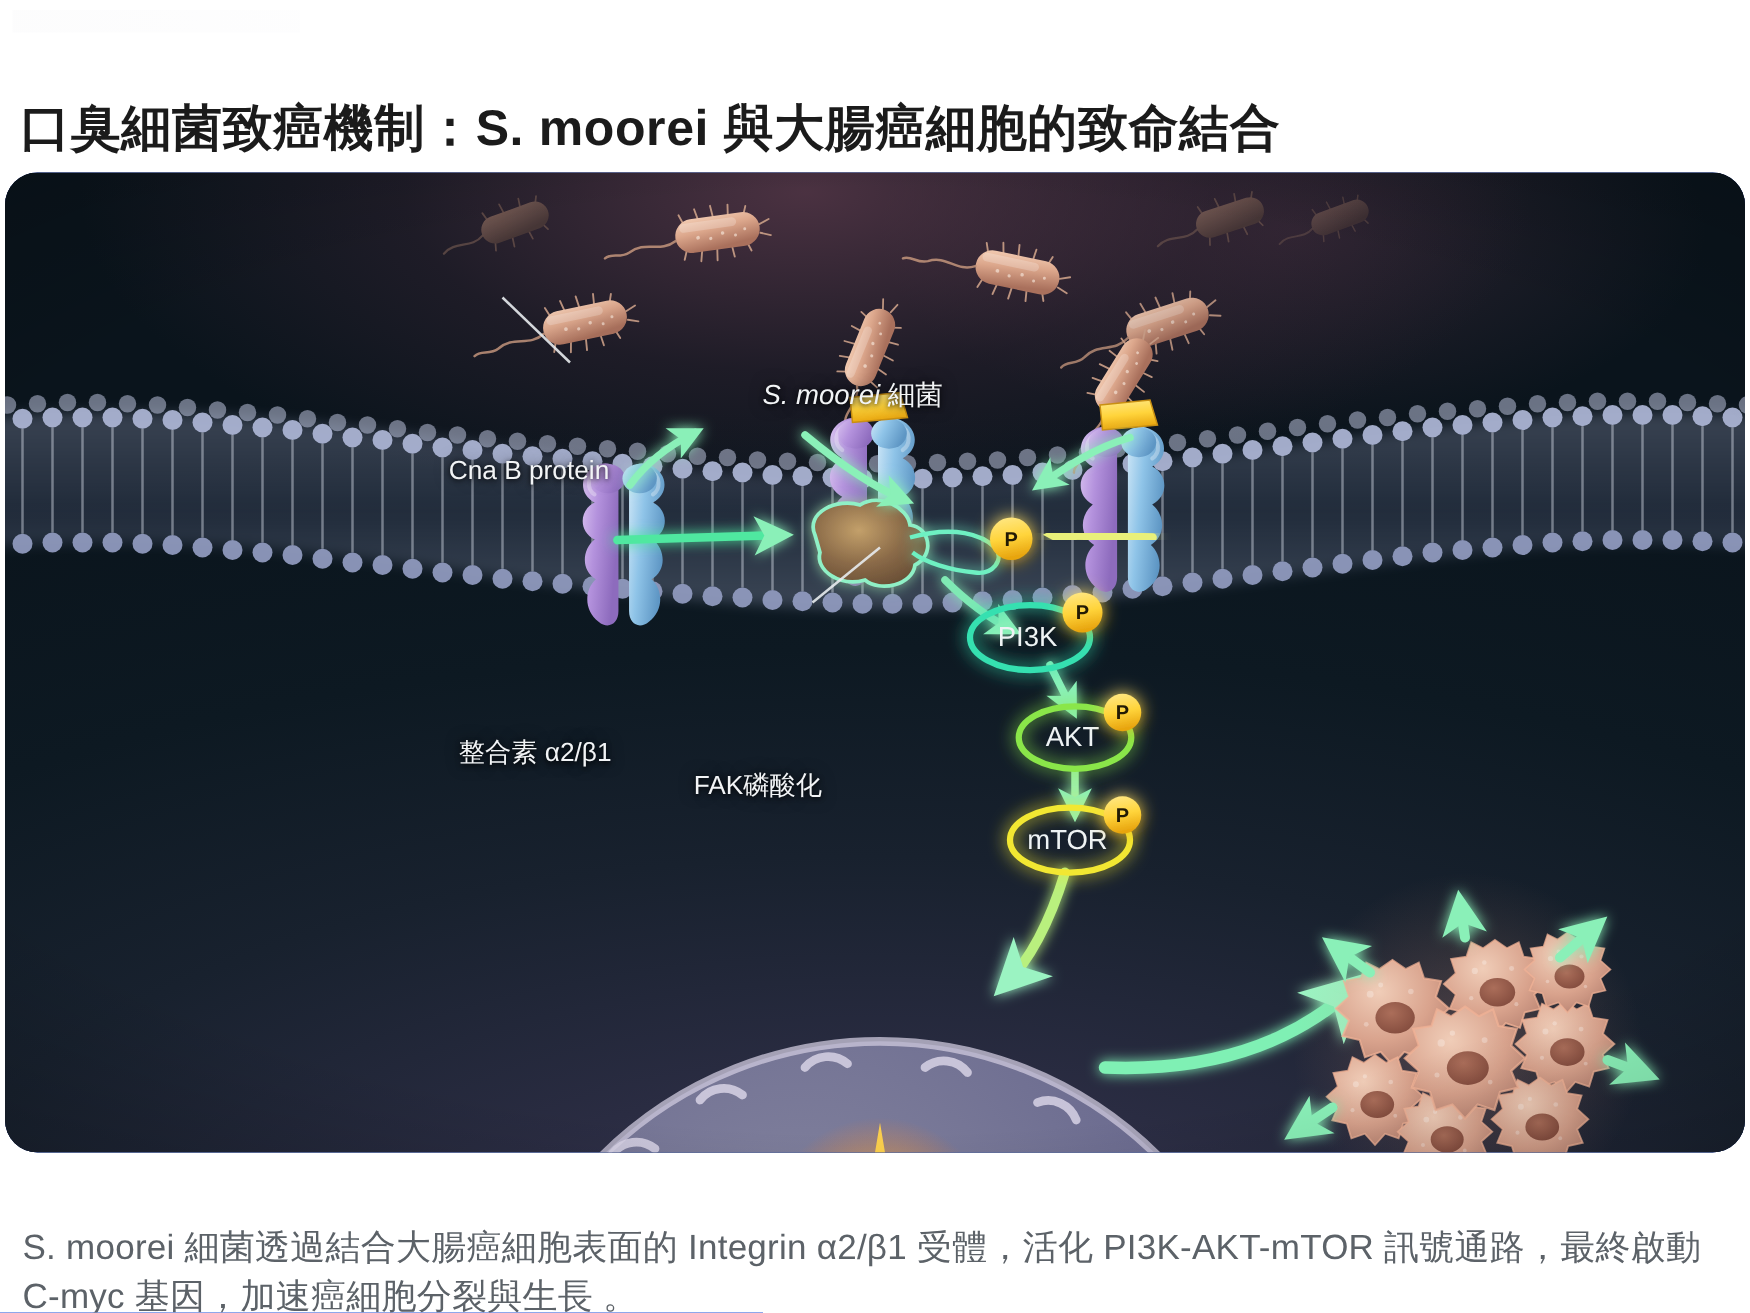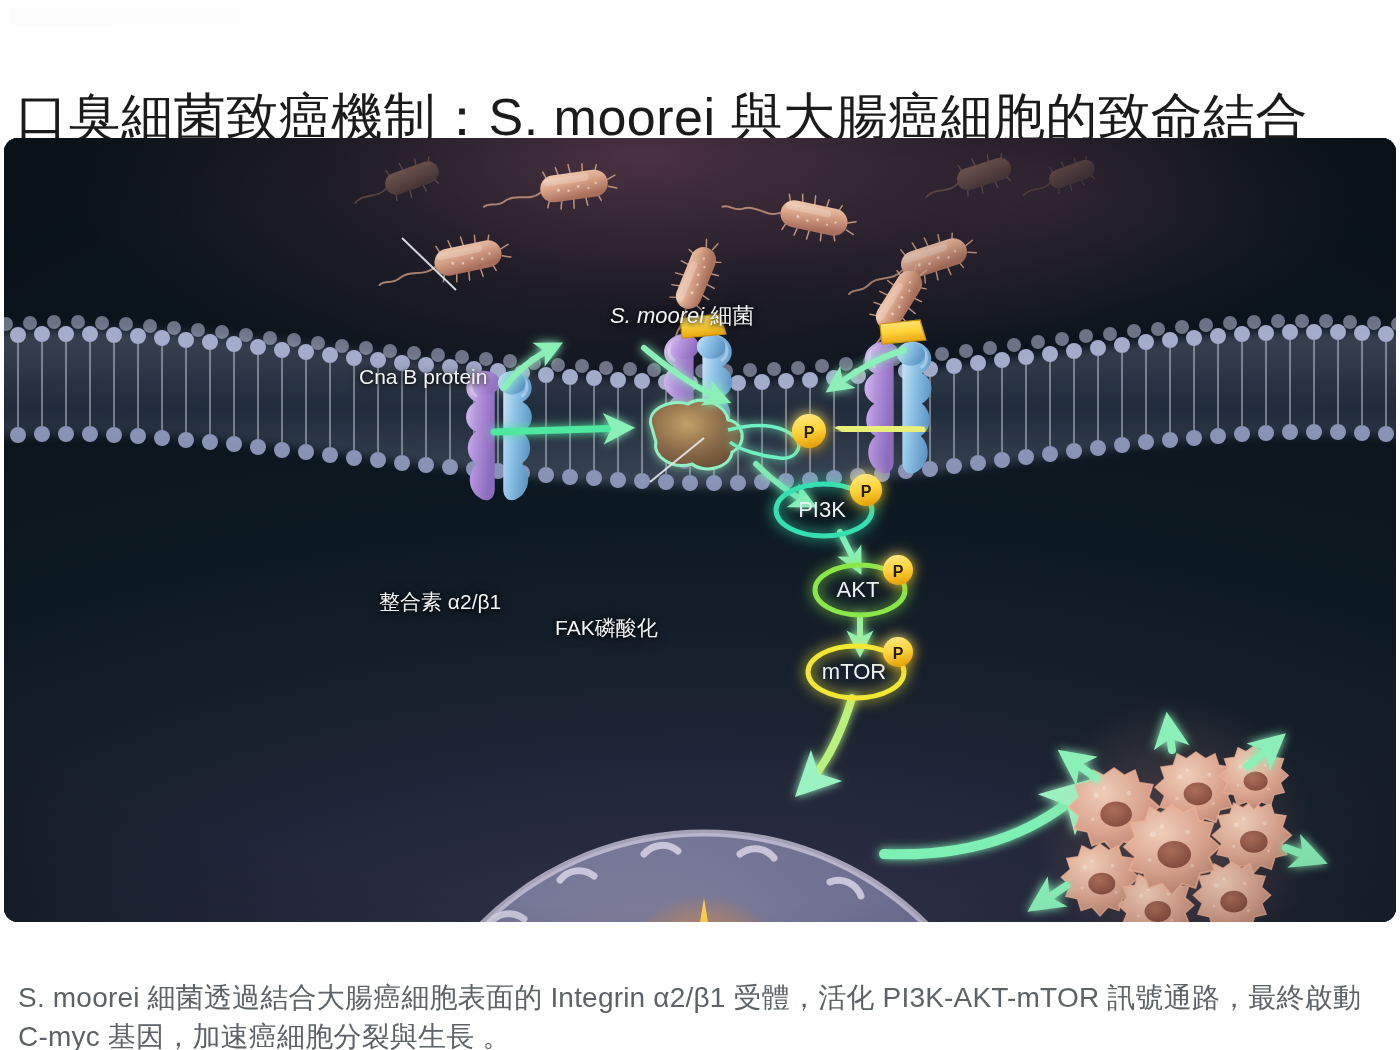--- a/index.html
+++ b/index.html
@@ -6,27 +6,27 @@
   body{
     width:1400px;height:1050px;
     background:#ffffff;
     font-family:"Liberation Sans","DejaVu Sans",sans-serif;
     overflow:hidden;
     position:relative;
   }
   
   #page-title{
     position:absolute;left:16px;top:48px;width:1360px;
-    font-size:52px;font-weight:400;color:#1b1b1b;
+    font-size:40px;font-weight:700;color:#1b1b1b;
     letter-spacing:.5px;white-space:nowrap;
   }
   
   #figure-panel{
     position:absolute;left:4px;top:138px;width:1392px;height:784px;
-    border-radius:14px;overflow:hidden;
+    border-radius:26px;overflow:hidden;
     background:#1d4ed8;
   }
   .bg-layer{position:absolute;inset:0;}
   #bg-base{
     background:
       radial-gradient(115% 88% at 50% 112%, #3c3a58 0%, #2a2c42 22%, #18212e 48%, #0d1922 72%, #0a141c 100%),
       linear-gradient(180deg,#140f1c 0%,#0d1922 55%,#081119 100%);
   }
   #bg-topglow{
     background:
@@ -41,21 +41,21 @@
 
   
   .dlabel{
     position:absolute;color:#f2f4f6;
     text-shadow:0 1px 4px rgba(0,0,0,.85),0 0 12px rgba(0,0,0,.6);
     white-space:nowrap;pointer-events:none;
   }
   #lbl-smoorei{left:606px;top:163px;font-size:22px;}
   #lbl-smoorei i{font-style:italic;}
   #lbl-cnab{left:355px;top:211px;font-size:21px;margin-top:16px;}
-  #lbl-integrin{left:363px;top:450px;font-size:21px;margin-left:12px;}
+  #lbl-integrin{left:363px;top:450px;font-size:21px;}
   #lbl-fak{left:527px;top:476px;font-size:21px;margin-left:24px;}
 
   .node-text{
     font-family:"Liberation Sans","DejaVu Sans",sans-serif;
     font-size:22px;fill:#eef3f4;
     text-anchor:middle;dominant-baseline:middle;
     paint-order:stroke;
   }
   .p-text{
     font-family:"Liberation Sans","DejaVu Sans",sans-serif;

